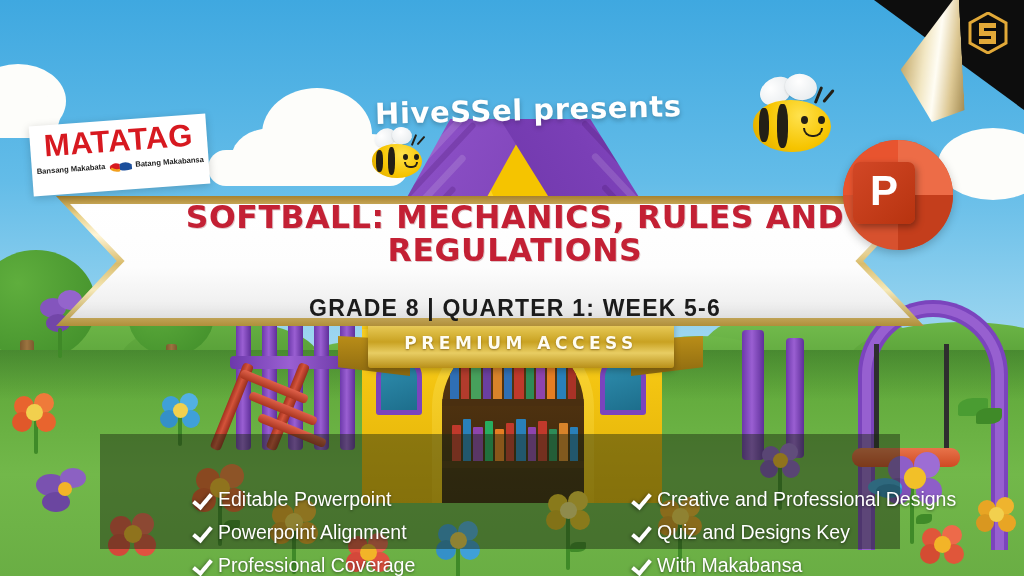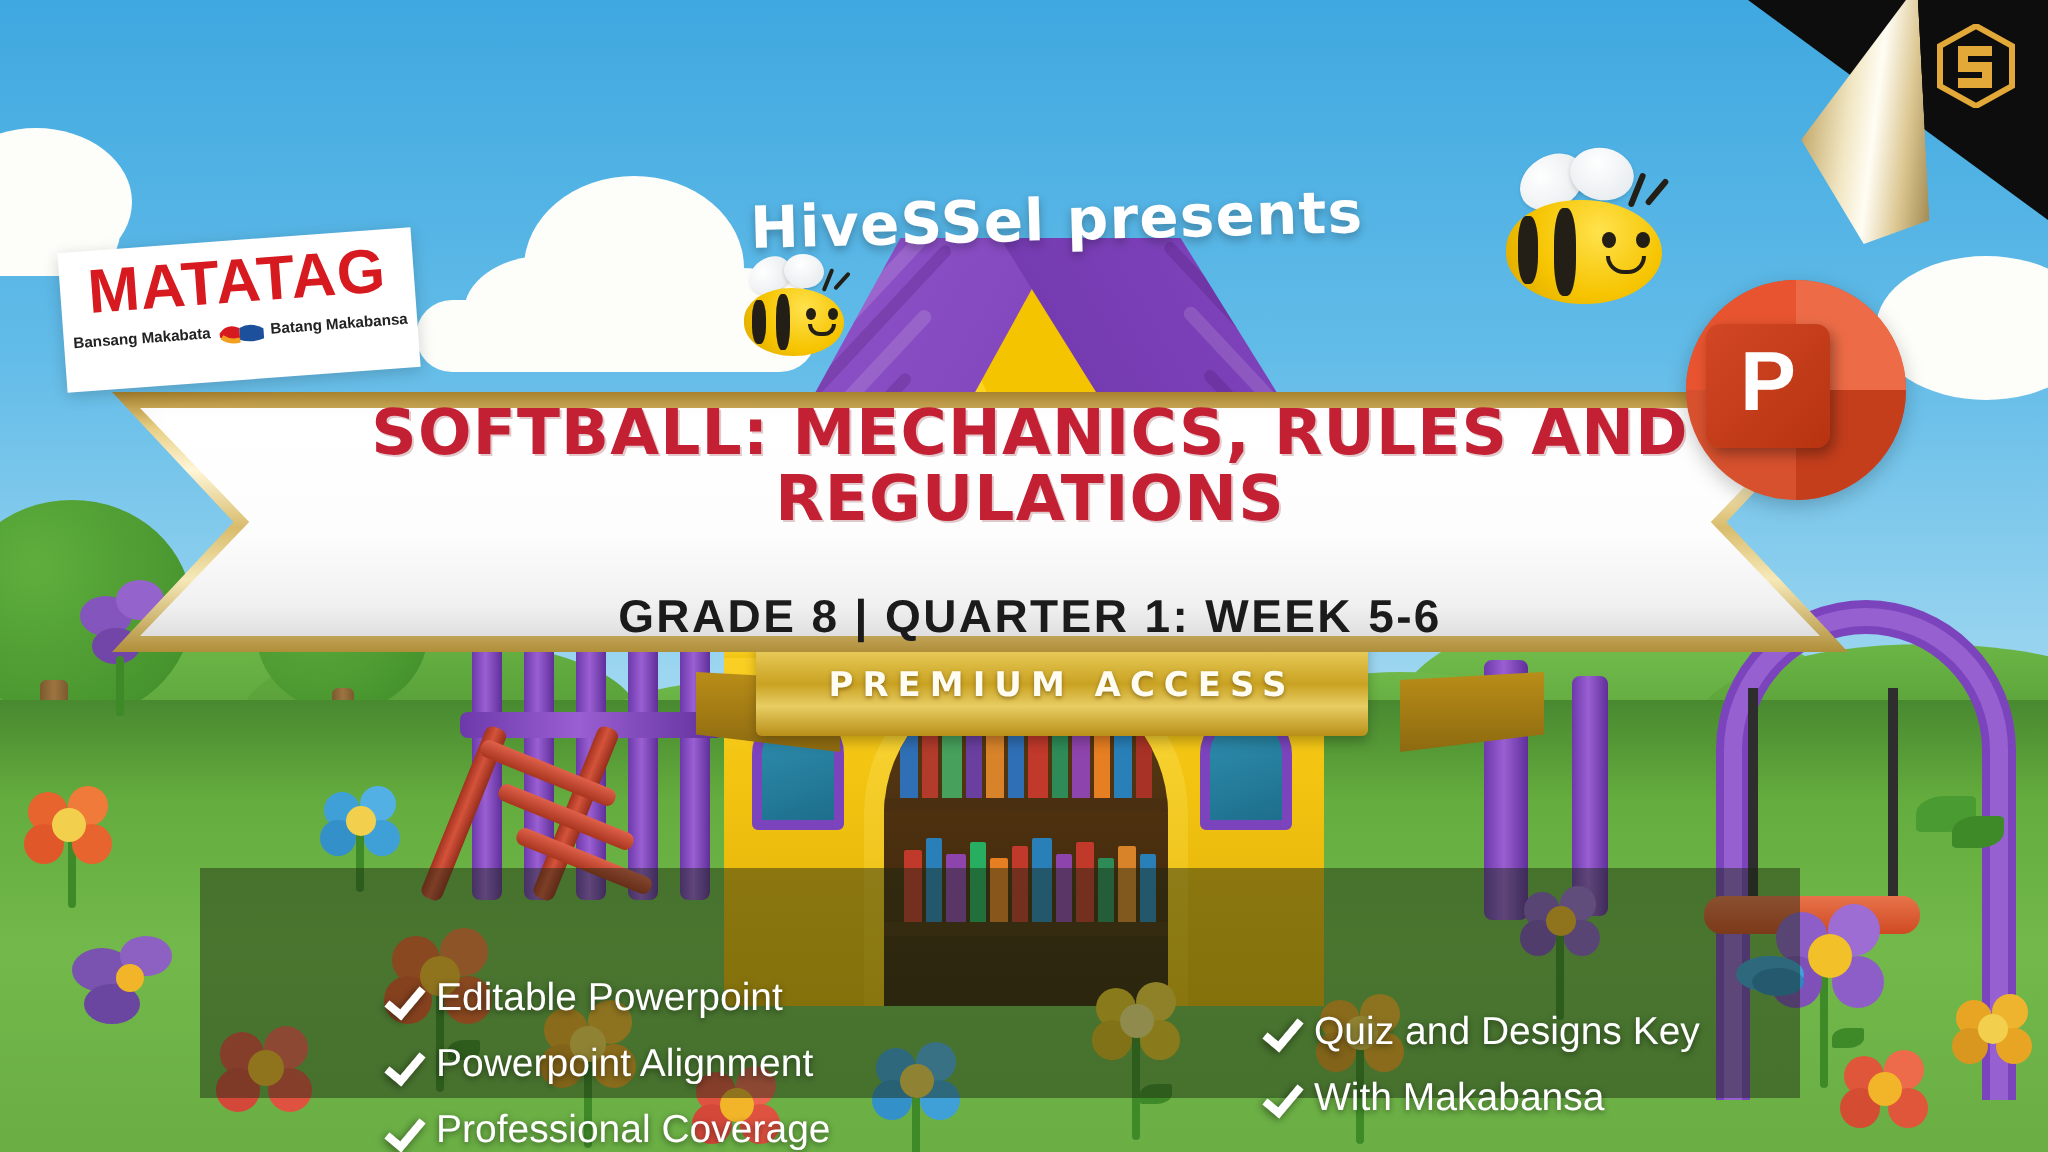--- a/index.html
+++ b/index.html
@@ -220,21 +220,21 @@
     color:#ffffff;
     font-size:29px;
     font-weight:700;
     letter-spacing:.6px;
     font-family:"DejaVu Sans", sans-serif;
     text-shadow:0 2px 5px rgba(0,0,0,.28);
     transform:rotate(-1.5deg);
   }
 
   
-  .ribbon { position:absolute; left:348px; top:318px; width:424px; height:62px; }
+  .ribbon { position:absolute; left:338px; top:318px; width:365px; height:62px; }
   .rb-tail-l, .rb-tail-r {
     position:absolute; top:18px; width:72px; height:40px;
     background:linear-gradient(180deg,#b98d18,#8d6a10);
   }
   .rb-tail-l { left:0;  clip-path:polygon(0 0,100% 10%,100% 100%,0 78%); }
   .rb-tail-r { right:0; clip-path:polygon(0 10%,100% 0,100% 78%,0 100%); }
   .rb-main {
     position:absolute; left:30px; top:0; width:306px; height:50px;
     background:linear-gradient(180deg,#f3dc8d 0%,#e3c44f 20%,#c9a222 48%,#e8cd63 70%,#b88f18 100%);
     border-radius:3px;
@@ -584,20 +584,24 @@
         <span>Powerpoint Alignment</span>
       </div>
       <div class="feat-item">
         <span class="check"></span>
         <span>Professional Coverage</span>
       </div>
     </div>
     <div class="feat-col right">
       <div class="feat-item">
         <span class="check"></span>
+        <span>Creative and Professional Designs</span>
+      </div>
+      <div class="feat-item">
+        <span class="check"></span>
         <span>Quiz and Designs Key</span>
       </div>
       <div class="feat-item">
         <span class="check"></span>
         <span>With Makabansa</span>
       </div>
     </div>
   </div>
 
   <div class="ribbon">

